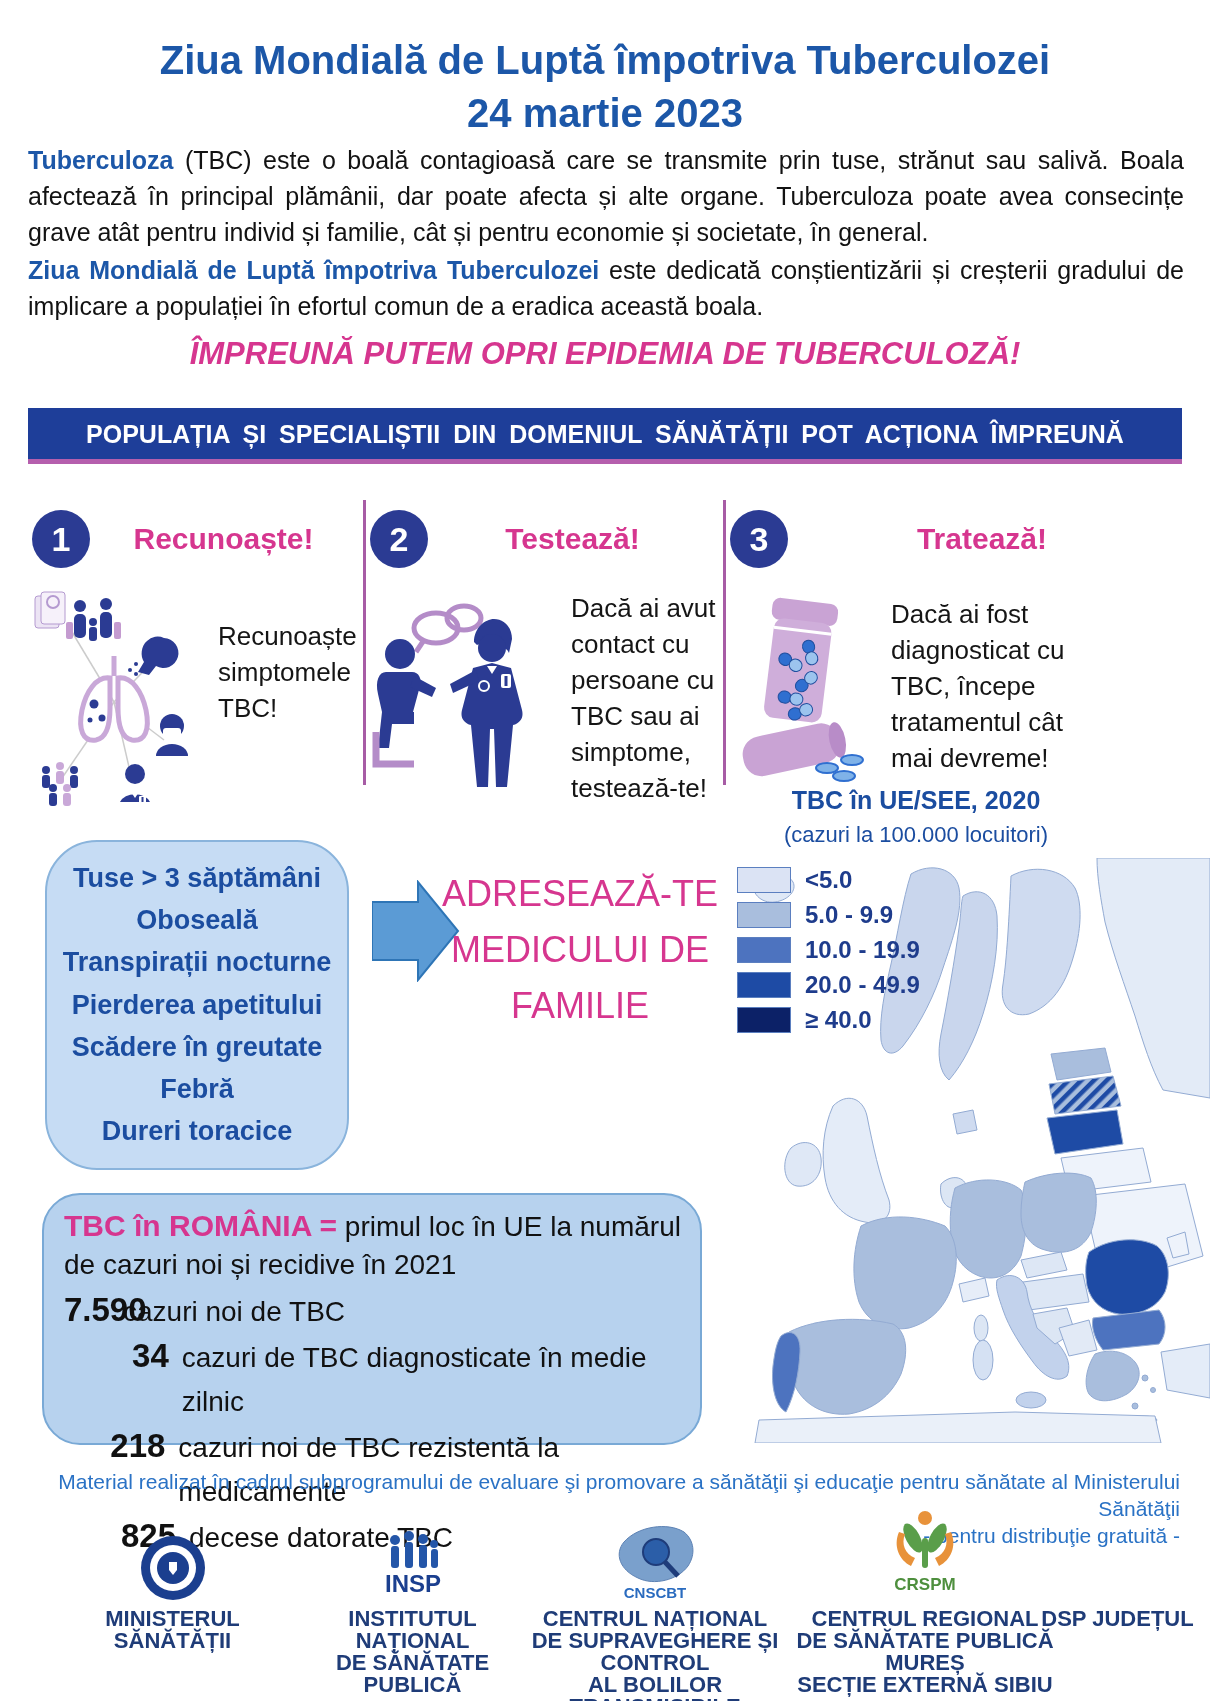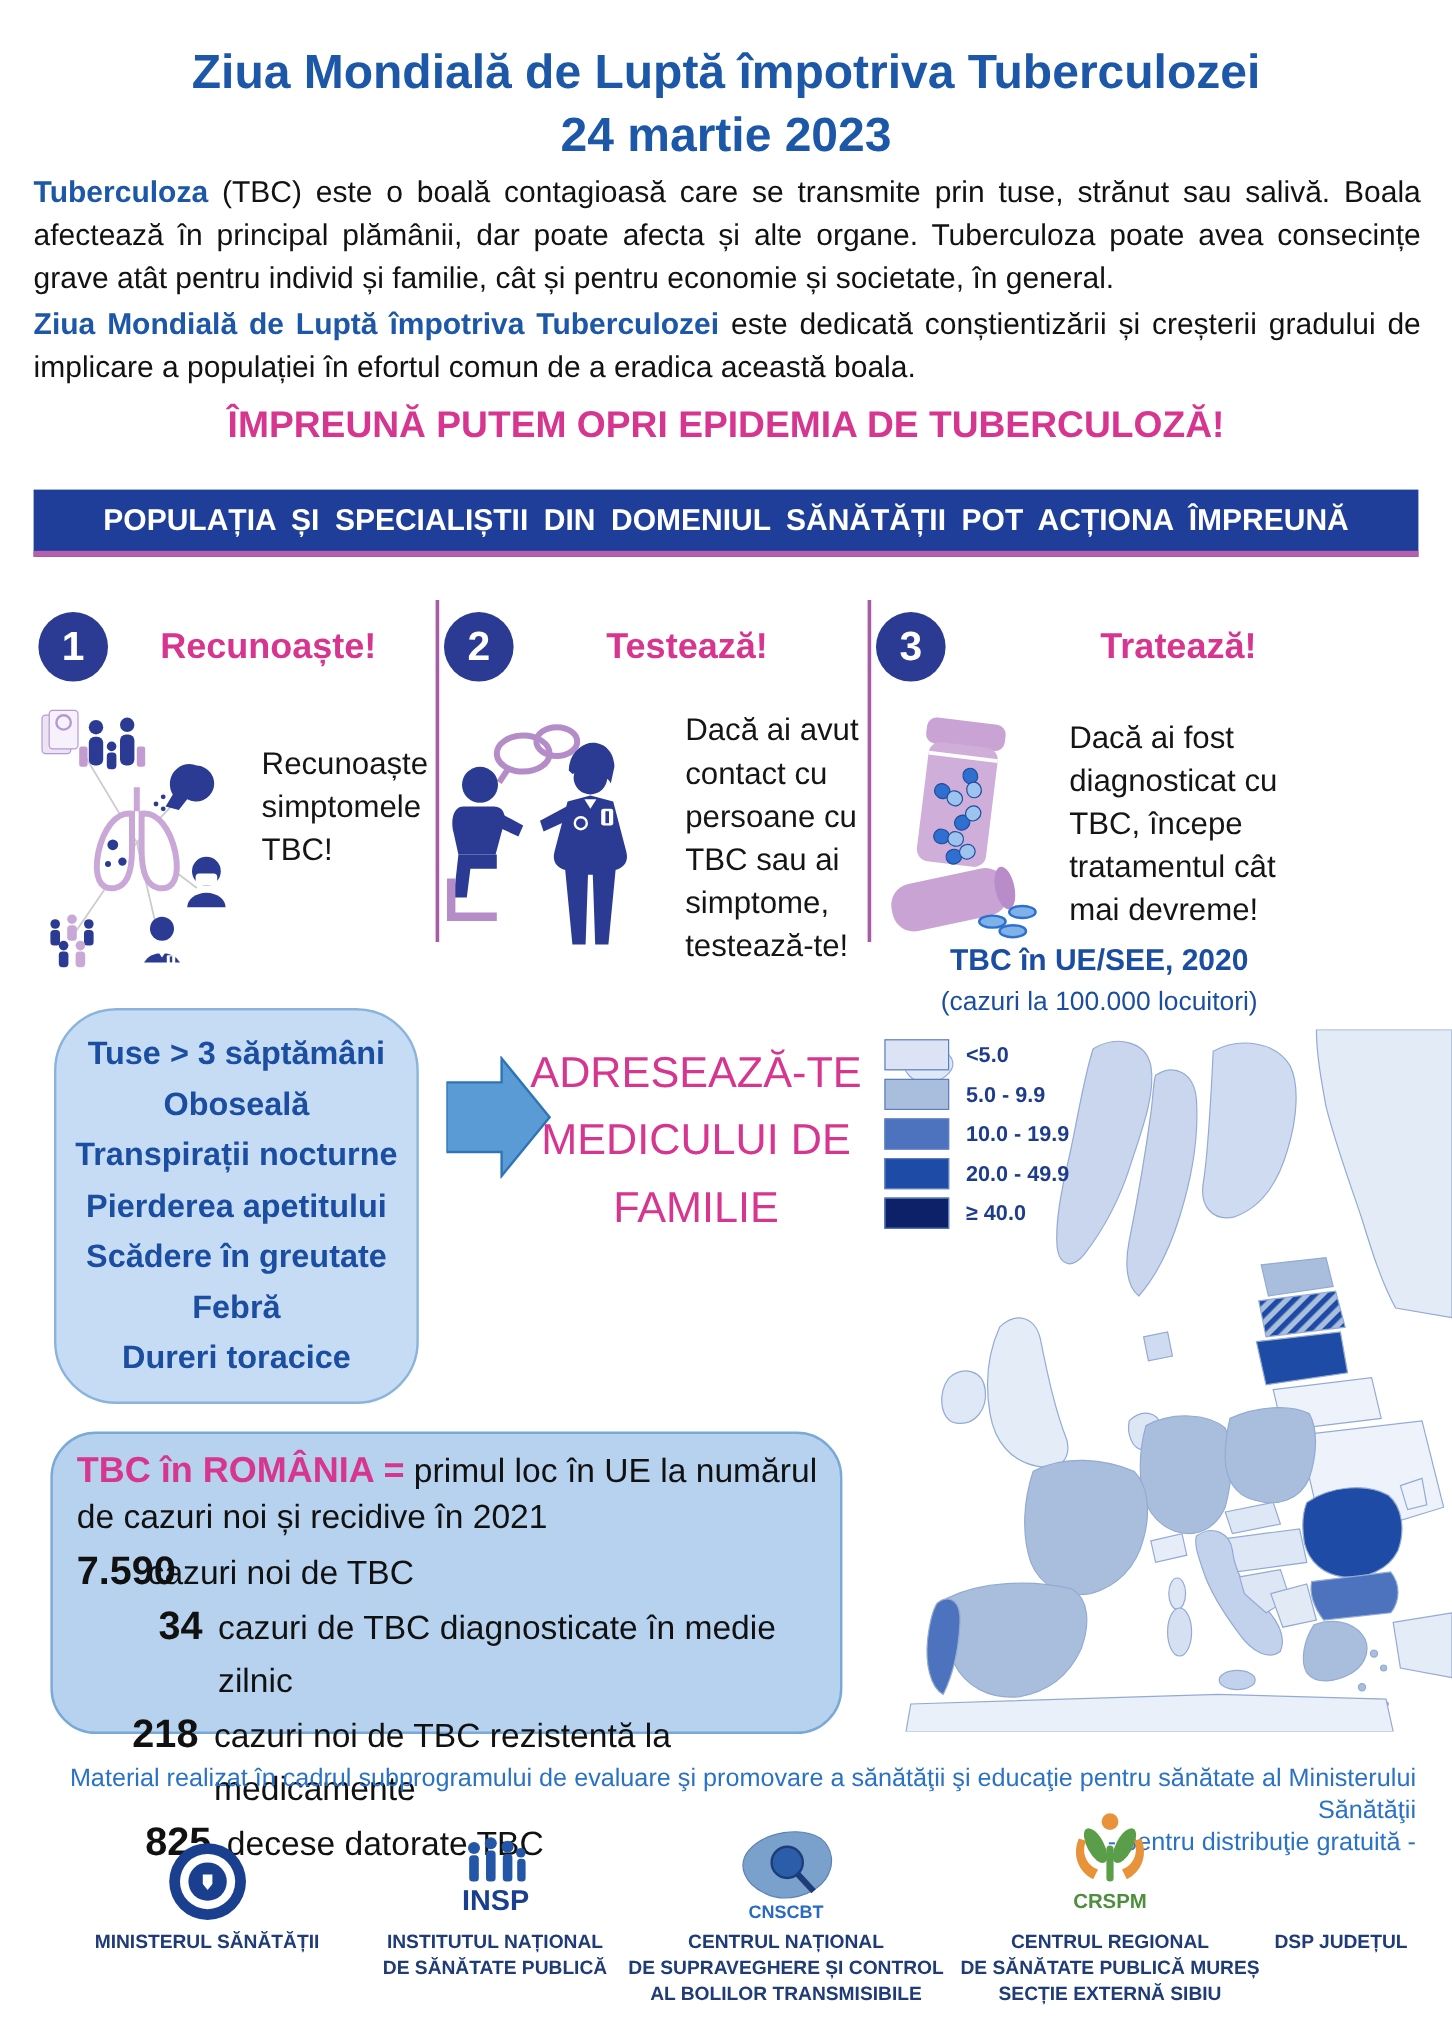--- a/index.html
+++ b/index.html
@@ -14,21 +14,21 @@
 
   .title{position:absolute;top:34px;left:0;width:100%;text-align:center;
     color:var(--blue);font-weight:bold;font-size:40px;line-height:53px;}
 
   .para{position:absolute;left:28px;width:1156px;font-size:25px;line-height:36px;
     text-align:justify;color:#121212;}
   .p1{top:142px;} .p2{top:252px;}
   .lead{color:var(--blue);font-weight:bold;}
 
   .slogan{position:absolute;top:336px;left:0;width:100%;text-align:center;
-    color:var(--pink);font-weight:bold;font-size:31px;}
+    color:var(--pink);font-weight:bold;font-size:31px;font-style:italic;}
 
   .banner{position:absolute;top:408px;left:28px;width:1154px;background:var(--navy);
     color:#fff;font-weight:bold;font-size:25px;line-height:39px;text-align:center;
     padding:7px 10px 5px;border-bottom:5px solid var(--underline);word-spacing:6px;}
 
   .steps{position:absolute;top:500px;left:28px;width:1154px;height:285px;display:flex;}
   .step{padding:10px 6px 0 4px;}
   .step1{width:335px;} .step2{width:360px;} .step3{width:459px;}
   .step2,.step3{border-left:3px solid #a75ca5;}
   .step-head{display:flex;align-items:center;}
@@ -56,40 +56,40 @@
     color:var(--navytext);font-weight:bold;font-size:25px;}
   .map-sub{position:absolute;left:755px;top:822px;width:322px;text-align:center;
     color:var(--navytext);font-size:22px;}
 
   .map-svg{position:absolute;left:715px;top:858px;width:495px;height:585px;}
   .legend{position:absolute;left:737px;top:866px;z-index:5;}
   .leg-row{display:flex;align-items:center;margin-bottom:7px;}
   .swatch{width:54px;height:26px;border:1px solid #5b7fc0;margin-right:14px;}
   .s0{background:var(--leg0);} .s1{background:var(--leg1);} .s2{background:var(--leg2);}
   .s3{background:var(--leg3);} .s4{background:var(--leg4);}
-  .leg-label{color:#1e3c8c;font-size:18px;font-weight:bold;} .c1{fill:var(--leg1);} .c2{fill:var(--leg2);}
+  .leg-label{color:#1e3c8c;font-size:24px;font-weight:bold;} .c1{fill:var(--leg1);} .c2{fill:var(--leg2);}
   .c3{fill:var(--leg3);}
   .map-svg path, .map-svg ellipse, .map-svg circle{stroke:#93abd3;stroke-width:1;}
 
   .ro-box{position:absolute;left:42px;top:1193px;width:660px;height:252px;
     background:var(--robox);border:2px solid var(--roborder);border-radius:38px;
     padding:12px 18px 0 20px;color:#111;}
   .ro-title{font-size:28px;line-height:38px;}
   .ro-title .pk{color:var(--pink);font-weight:bold;font-size:30px;}
   .ro-stats{margin-top:4px;}
   .stat{display:flex;align-items:baseline;line-height:44px;}
   .stat .val{width:112px;text-align:right;font-weight:bold;font-size:33px;}
   .stat .lab{font-size:28px;margin-left:13px;}
 
   .foot-note{position:absolute;top:1468px;left:30px;width:1150px;text-align:right;
     color:var(--footblue);font-size:21px;line-height:27px;}
 
   .logo-block{position:absolute;text-align:center;}
   .logo-art{display:flex;align-items:flex-end;justify-content:center;height:82px;}
-  .caption{margin-top:6px;color:var(--capnavy);font-weight:bold;font-size:16px;
+  .caption{margin-top:6px;color:var(--capnavy);font-weight:bold;font-size:22px;
     line-height:22px;white-space:pre-line;}
   .lb1{left:55px;top:1520px;width:235px;}
   .lb2{left:305px;top:1520px;width:215px;}
   .lb3{left:520px;top:1520px;width:270px;}
   .lb4{left:790px;top:1508px;width:270px;}
   .lb5{left:1040px;top:1520px;width:155px;}
   .lb4 .logo-art{height:94px;}
 </style>
 </head>
 <body>

